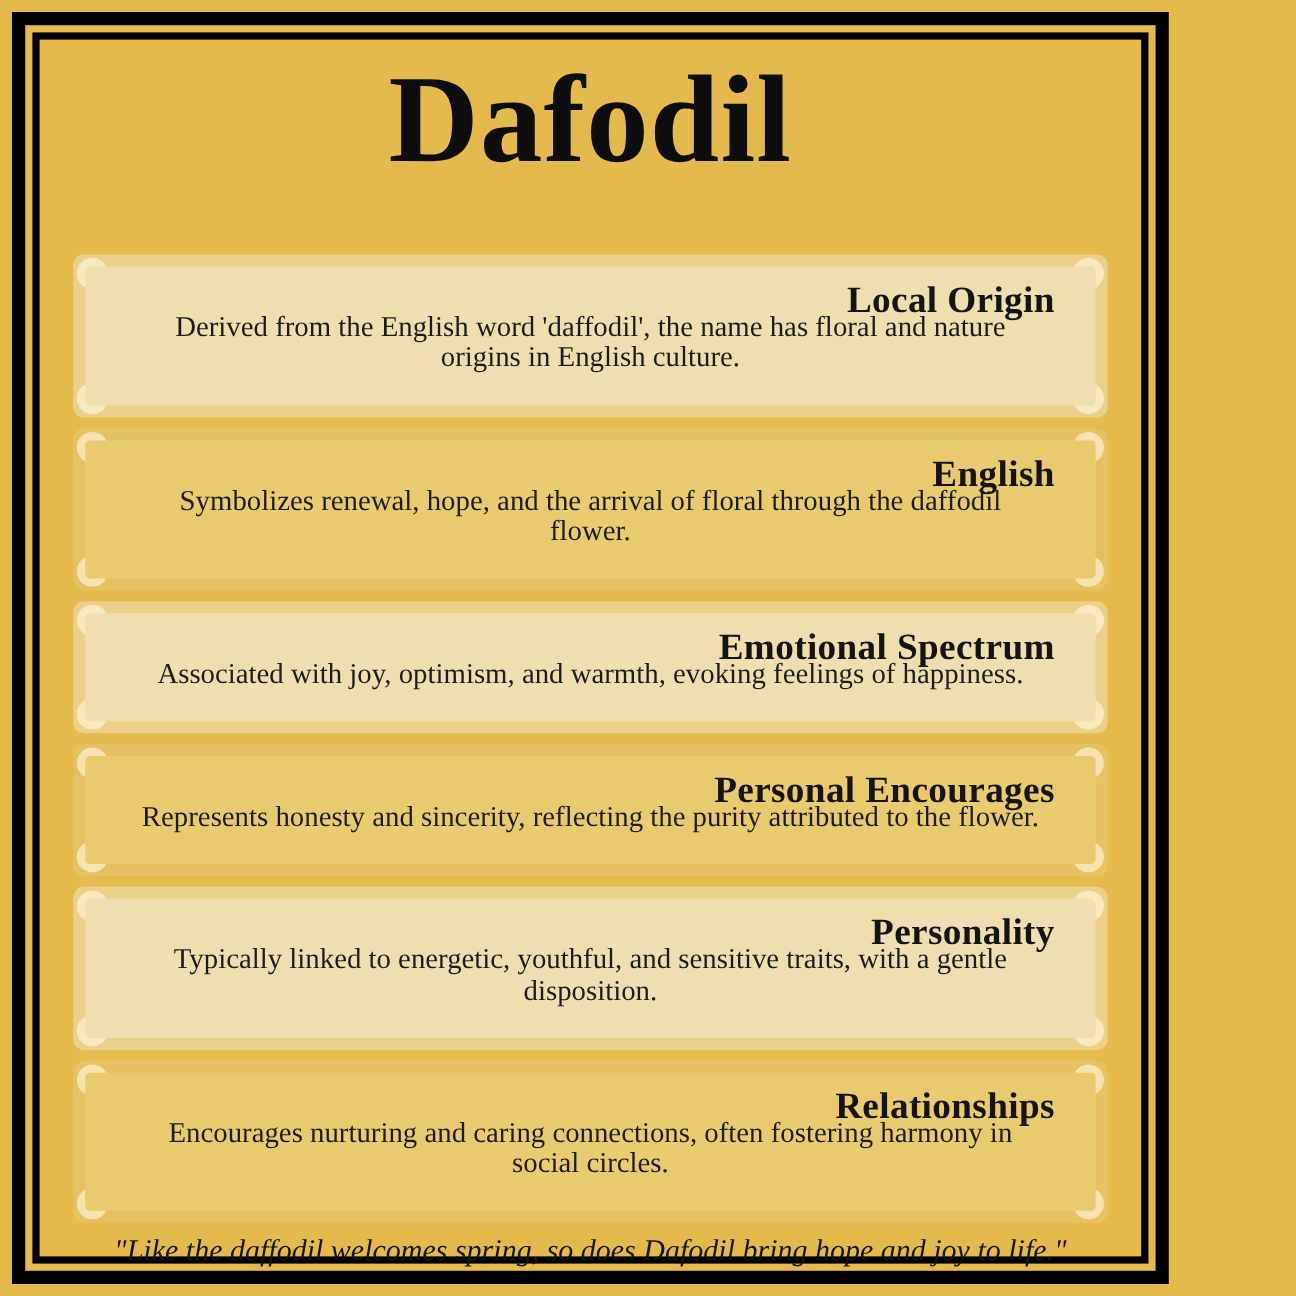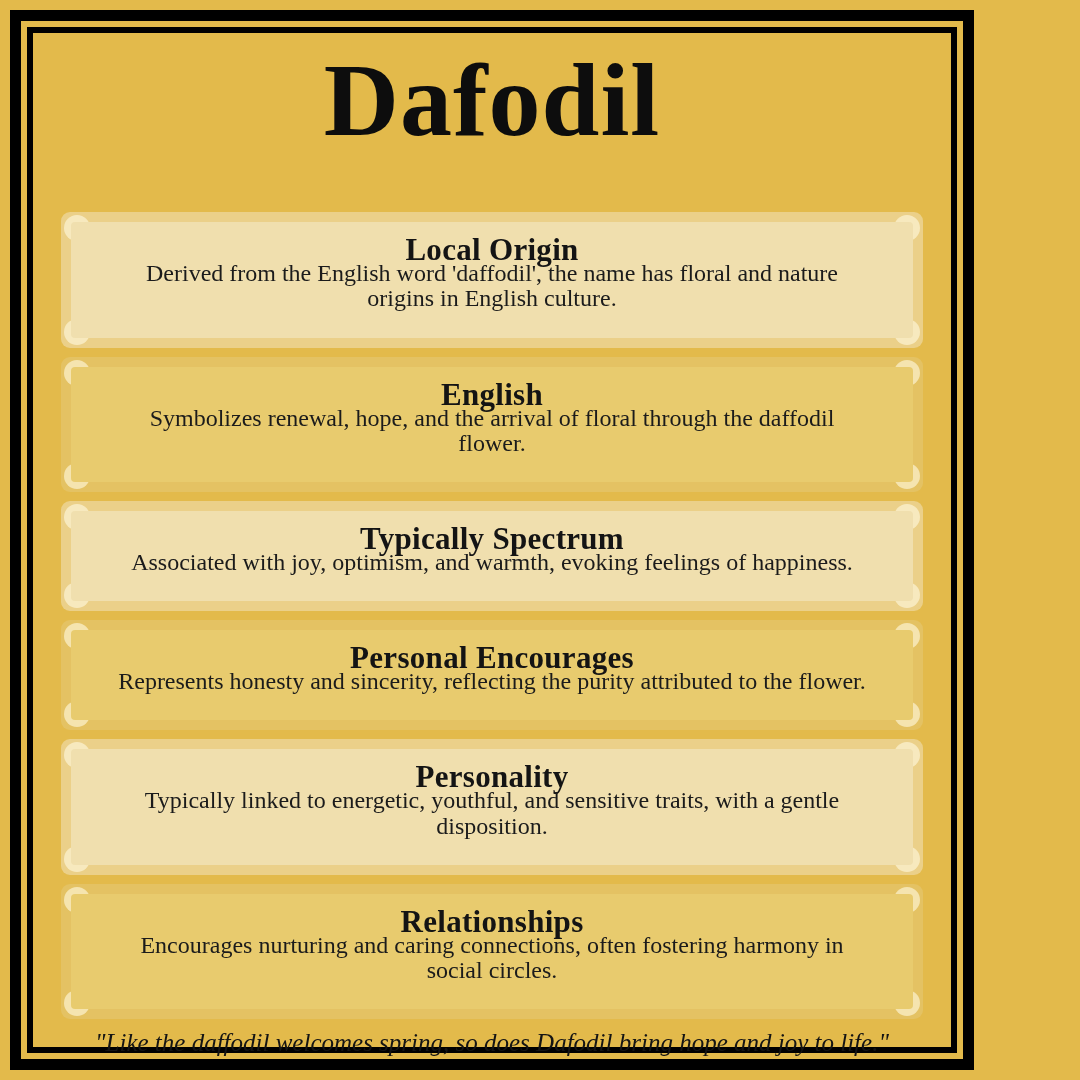--- a/index.html
+++ b/index.html
@@ -108,20 +108,21 @@
   .dot.bl { left: 3px;  bottom: 3px; }
   .dot.br { right: 3px; bottom: 3px; }
 
   .card-title {
     font-size: 31px;
     font-weight: bold;
     color: #141414;
     line-height: 1.0;
     margin: 0 0 0 0;
     letter-spacing: 0.3px;
+    text-align: right;
   }
   .card-body {
     font-size: 24px;
     color: #1b1b1b;
     line-height: 1.05;
     margin: -4px 0 0 0;
     padding: 0 10px;
   }
 
   
@@ -180,21 +181,21 @@
           <div class="card-body">Symbolizes renewal, hope, and the arrival of floral through the daffodil flower.</div>
         </div>
       </div>
 
       <div class="card light">
         <span class="dot tl"></span>
         <span class="dot tr"></span>
         <span class="dot bl"></span>
         <span class="dot br"></span>
         <div class="card-panel">
-          <div class="card-title">Typically Spectrum</div>
+          <div class="card-title">Emotional Spectrum</div>
           <div class="card-body">Associated with joy, optimism, and warmth, evoking feelings of happiness.</div>
         </div>
       </div>
 
       <div class="card dark">
         <span class="dot tl"></span>
         <span class="dot tr"></span>
         <span class="dot bl"></span>
         <span class="dot br"></span>
         <div class="card-panel">

